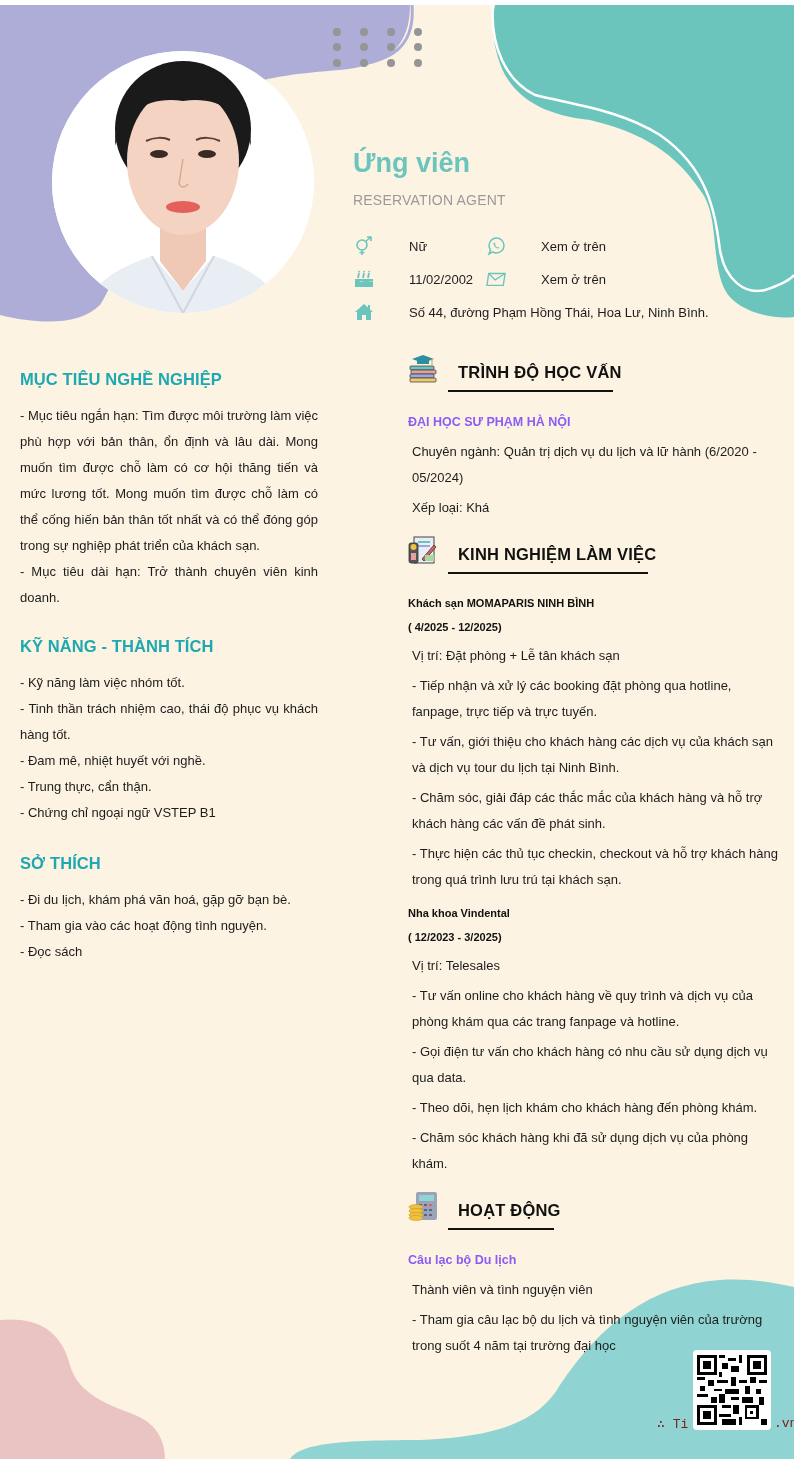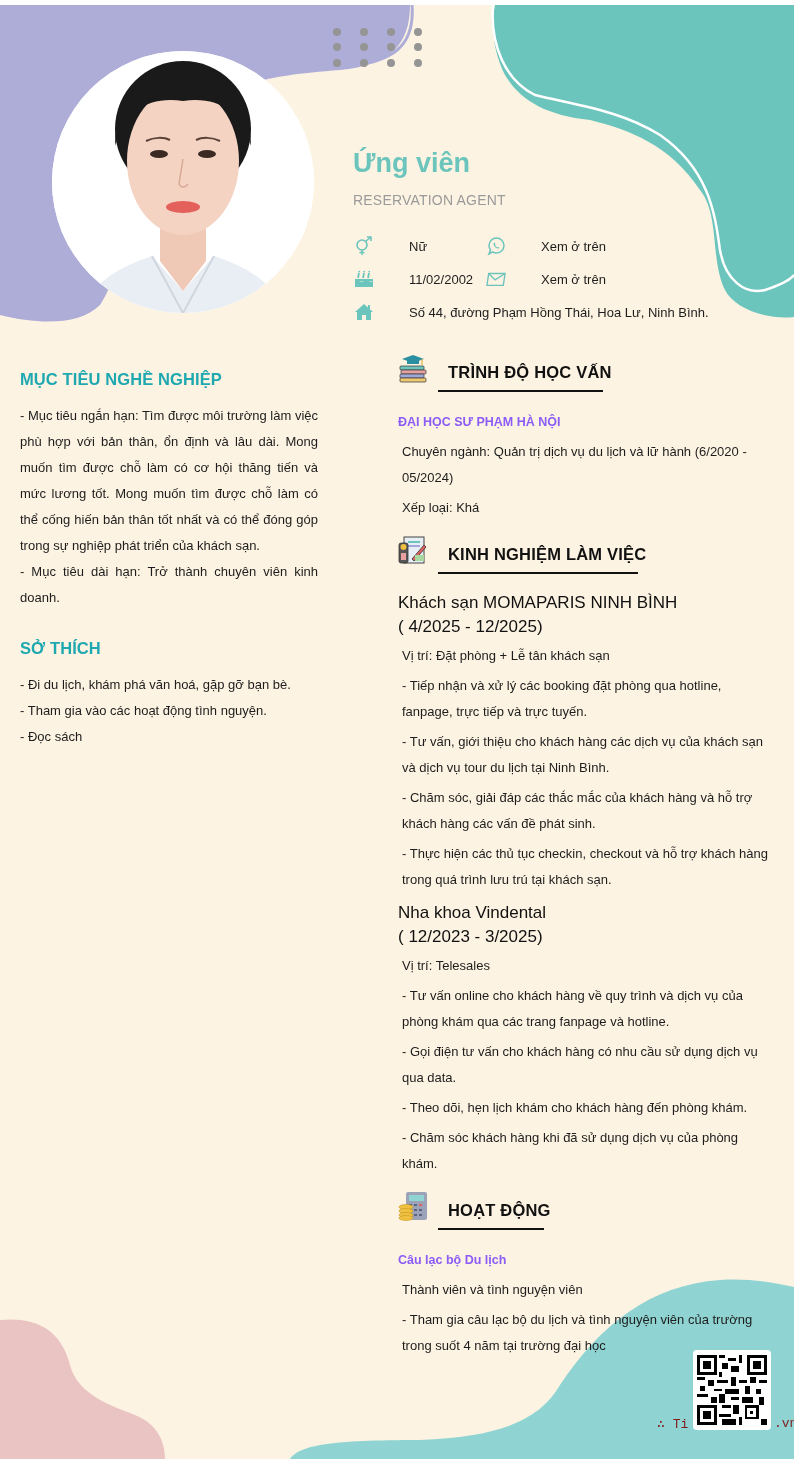--- a/index.html
+++ b/index.html
@@ -14,29 +14,29 @@
   .info { position: absolute; font-size: 13px; color: #1d1d1d; display: flex; align-items: center; gap: 24px; }
   .info .ico { width: 22px; height: 20px; margin-right: 10px; display: inline-flex; align-items: center; justify-content: center; }
   .info .ico svg { width: 20px; height: 20px; }
 
   .left-col { position: absolute; left: 20px; top: 365px; width: 298px; }
   .sec-h-left { font-size: 16.5px; font-weight: bold; color: #1ea8b0; margin: 0 0 14px 0; letter-spacing: 0.1px; }
   .para { font-size: 13px; color: #1d1d1d; line-height: 26px; margin: 0; text-align: justify; }
   .list-line { font-size: 13px; color: #1d1d1d; line-height: 26px; margin: 0; }
   .block { margin-bottom: 22px; }
 
-  .right-col { position: absolute; left: 398px; top: 348px; width: 380px; }
+  .right-col { position: absolute; left: 408px; top: 348px; width: 380px; }
   .sec-h-right { position: relative; height: 42px; margin-bottom: 14px; }
   .sec-h-right .sico { position: absolute; left: 0; top: 0; width: 30px; height: 30px; }
   .sec-h-right .sico svg { width: 30px; height: 30px; }
   .sec-h-right .stitle { position: absolute; left: 50px; top: 10px; font-size: 16.5px; font-weight: bold; color: #111; letter-spacing: 0.2px; white-space: nowrap; }
   .sec-h-right .uline { position: absolute; left: 40px; top: 37px; height: 2px; background: #111; }
   .r-line { font-size: 13px; color: #1d1d1d; line-height: 26px; margin: 4px; }
   .r-strong { font-size: 12.5px; font-weight: bold; color: #8b5cf6; line-height: 26px; margin: 0; }
-  .r-company { font-size: 17px; font-weight: normal; color: #111; line-height: 24px; margin: 0; }
+  .r-company { font-size: 11px; font-weight: bold; color: #111; line-height: 24px; margin: 0; }
   .job { margin-bottom: 8px; }
 
   .qr { position: absolute; left: 693px; top: 1345px; width: 78px; height: 80px; background: #ffffff; border-radius: 4px; }
   .qr svg { position: absolute; left: 4px; top: 5px; width: 70px; height: 70px; }
   .watermark { position: absolute; left: 657px; top: 1411px; font-family: "Liberation Mono", "DejaVu Sans Mono", monospace; font-size: 13px; color: #7f1d1d; white-space: nowrap; }
   .watermark .tail { position: absolute; left: 117px; top: 0; }
 </style>
 </head>
 <body>
 
@@ -150,20 +150,28 @@
         </svg>
     </span>
     <span>Số 44, đường Phạm Hồng Thái, Hoa Lư, Ninh Bình.</span>
   </div>
 
   <div class="left-col">
     <div class="block">
       <h2 class="sec-h-left">MỤC TIÊU NGHỀ NGHIỆP</h2>
       <p class="para">- Mục tiêu ngắn hạn: Tìm được môi trường làm việc phù hợp với bản thân, ổn định và lâu dài. Mong muốn tìm được chỗ làm có cơ hội thăng tiến và mức lương tốt. Mong muốn tìm được chỗ làm có thể cống hiến bản thân tốt nhất và có thể đóng góp trong sự nghiệp phát triển của khách sạn.</p>
       <p class="para">- Mục tiêu dài hạn: Trở thành chuyên viên kinh doanh.</p>
+    </div>
+    <div class="block" style="margin-top:26px;">
+      <h2 class="sec-h-left">KỸ NĂNG - THÀNH TÍCH</h2>
+      <p class="para">- Kỹ năng làm việc nhóm tốt.</p>
+      <p class="para">- Tinh thần trách nhiệm cao, thái độ phục vụ khách hàng tốt.</p>
+      <p class="para">- Đam mê, nhiệt huyết với nghề.</p>
+      <p class="para">- Trung thực, cẩn thận.</p>
+      <p class="para">- Chứng chỉ ngoại ngữ VSTEP B1</p>
     </div>
     <div class="block" style="margin-top:28px;">
       <h2 class="sec-h-left">SỞ THÍCH</h2>
       <p class="list-line">- Đi du lịch, khám phá văn hoá, gặp gỡ bạn bè.</p>
       <p class="list-line">- Tham gia vào các hoạt động tình nguyện.</p>
       <p class="list-line">- Đọc sách</p>
     </div>
   </div>
 
   <div class="right-col">

